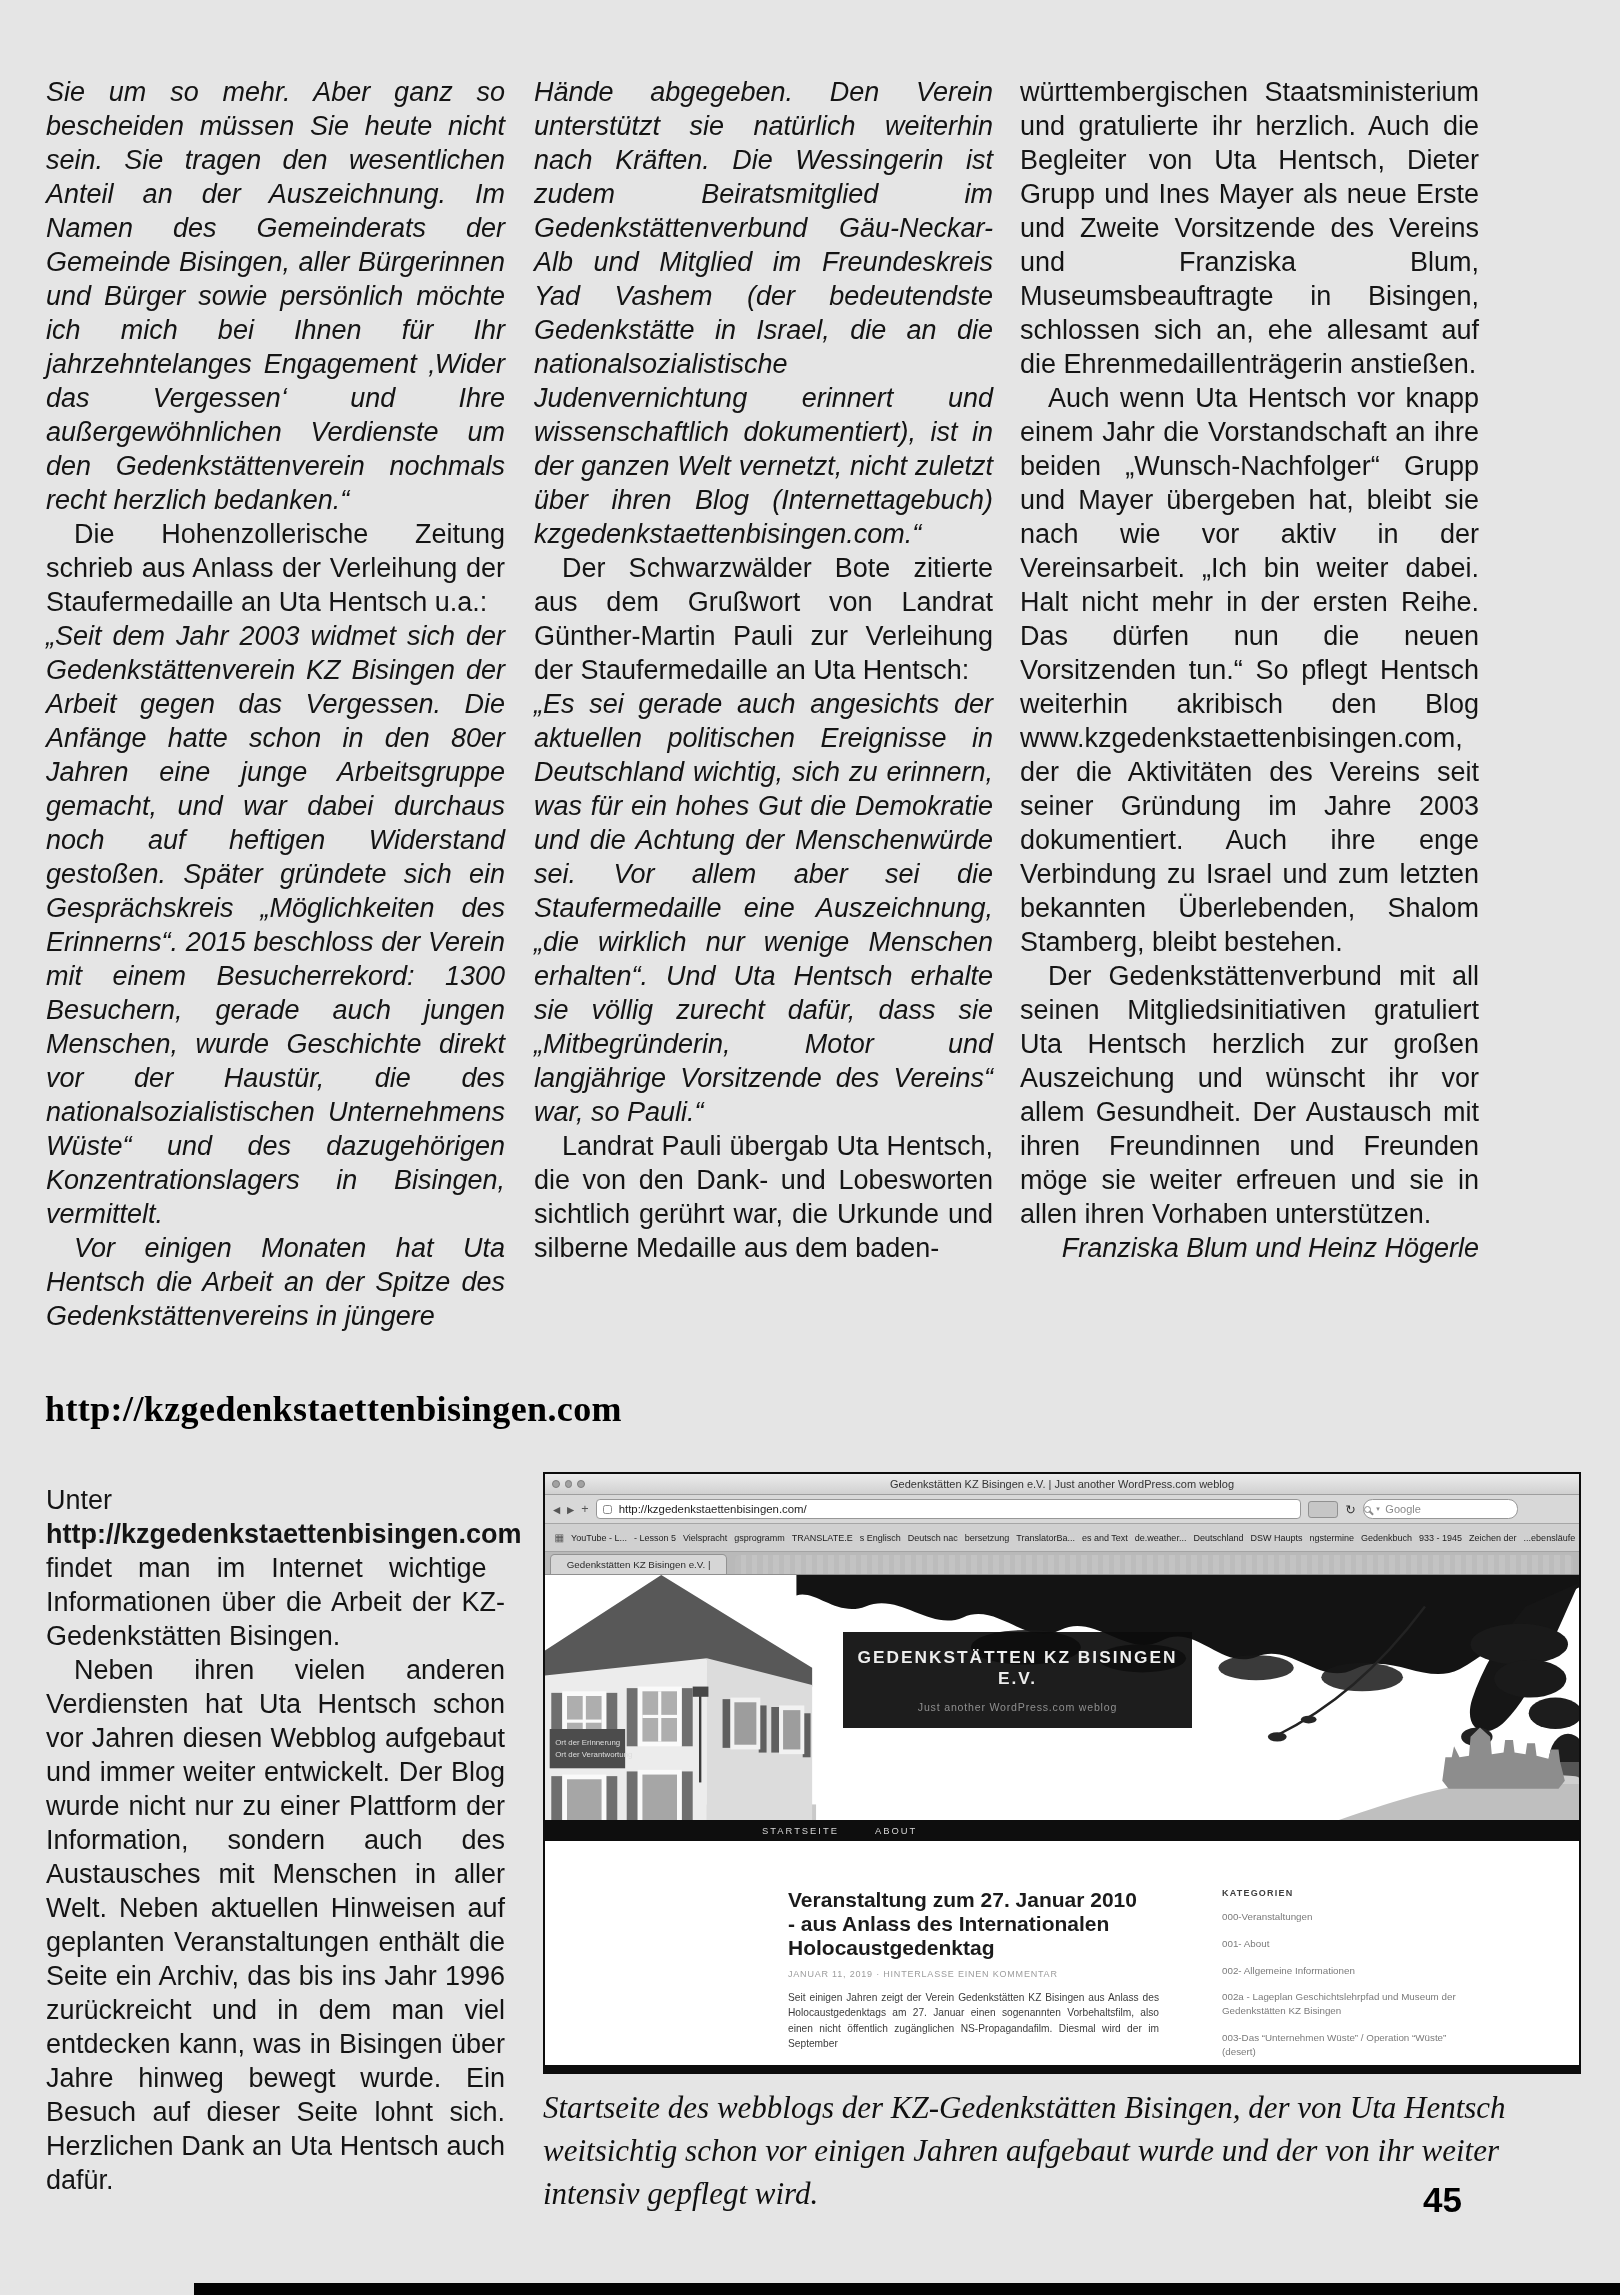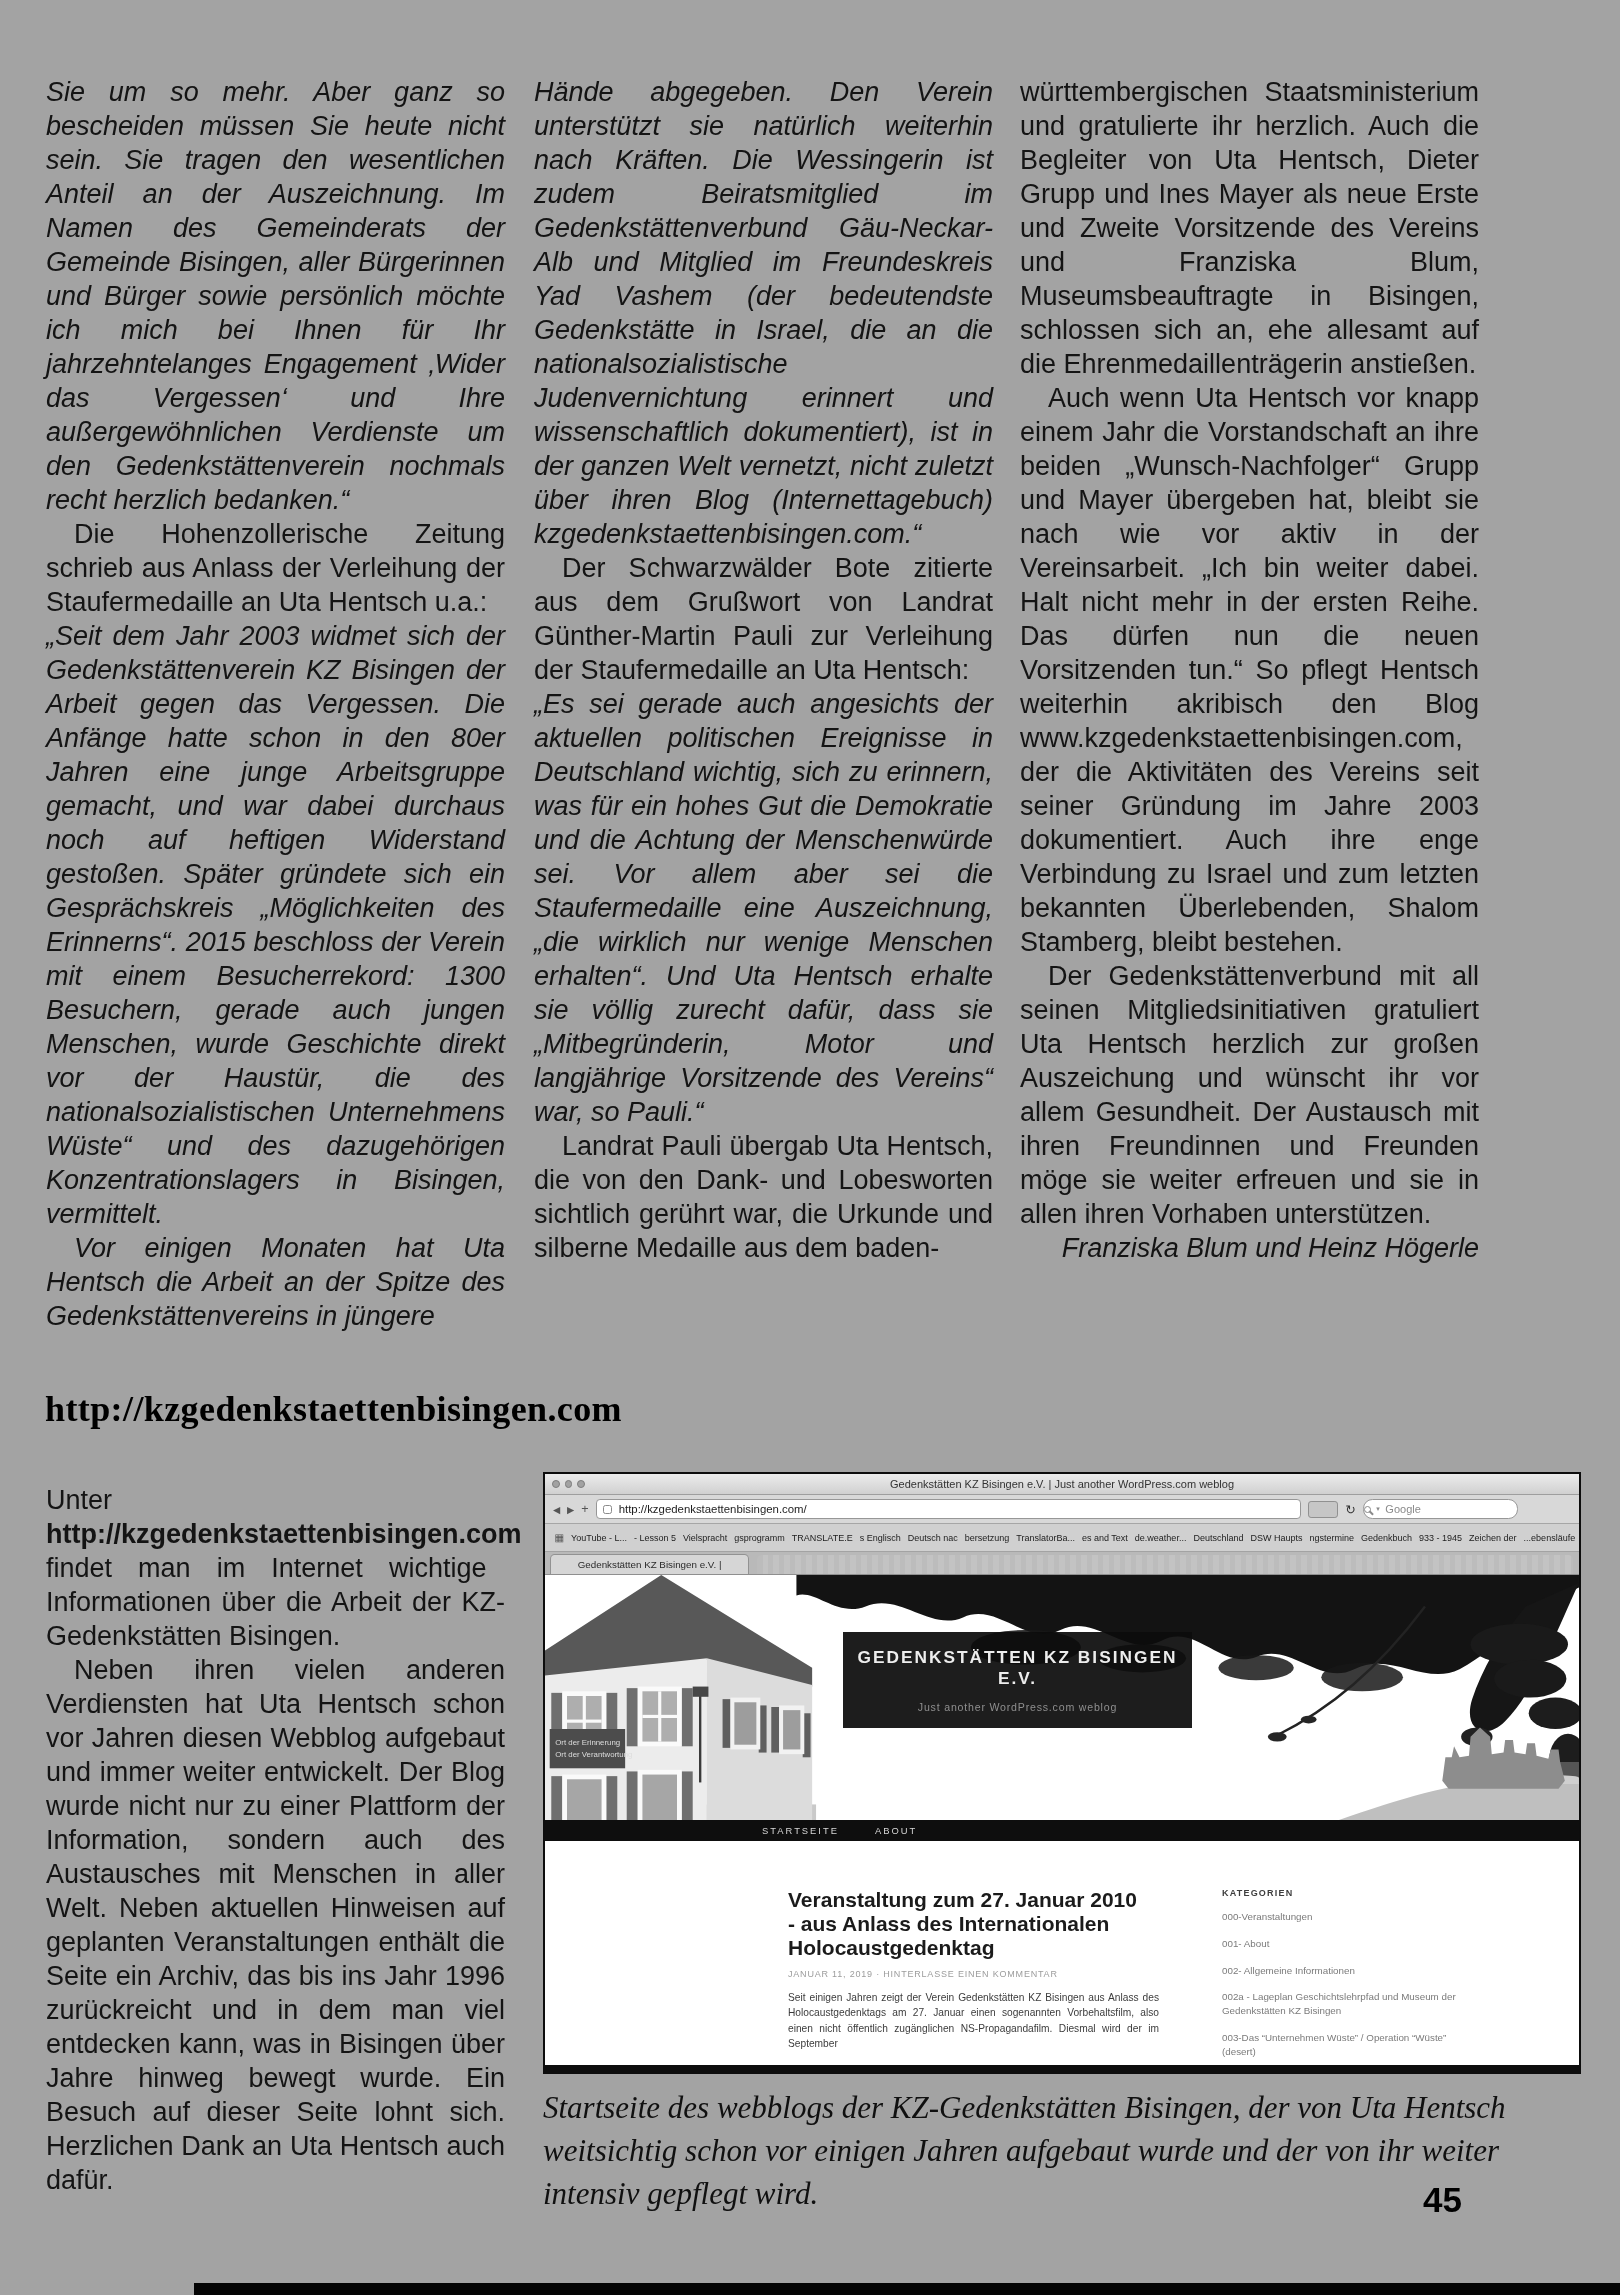--- a/index.html
+++ b/index.html
@@ -1,16 +1,16 @@
 <!DOCTYPE html>
 <html style="font-size:12.6px"><head>
 <meta charset="utf-8">
 <style>
   html,body{margin:0;padding:0;background:#777;}
-  .page{position:relative;width:1620px;height:2295px;background:#a3a3a3;overflow:hidden;
+  .page{position:relative;width:1620px;height:2295px;background:#e5e5e5;overflow:hidden;
         font-family:"Liberation Sans",sans-serif;color:#141414;margin:0 auto;}
 
   
   .col{position:absolute;top:75px;width:459px;font-size:27px;line-height:34px;text-align:justify;}
   .c1{left:46px}.c2{left:534px}.c3{left:1020px}
   .col p{margin:0;}
   .it{font-style:italic;}
   .ind{text-indent:28px;}
   .sig{margin-top:34px;text-align:right;font-style:italic;}
 
@@ -44,21 +44,21 @@
                display:flex;align-items:center;padding:0 0;gap:5.5px;color:#8a8a8a;font-size:11px;}
   .mag{width:7px;height:7px;border:1.6px solid #8a8a8a;border-radius:50%;position:relative;flex:0 0 auto;box-sizing:border-box;}
   .mag::after{content:"";position:absolute;width:4.7px;height:1.6px;background:#8a8a8a;transform:rotate(45deg);right:-3.9px;bottom:-1.6px;}
   .caret{font-size:7px;color:#8a8a8a;}
   .bookmarksbar{height:27px;background:#d0d0d0;border-bottom:0.8px solid #a3a3a3;display:flex;align-items:center;
                 gap:7px;padding:0 9.4px;font-size:9px;color:#222;white-space:nowrap;overflow:hidden;}
   .bm-grid{font-size:10.2px;color:#555;}
   .bookmarksbar span{flex:0 0 auto;}
   .tabsbar{height:22px;background:#b9b9b9;border-bottom:0.8px solid #8f8f8f;display:flex;align-items:flex-end;}
   .tab{height:19px;background:#d6d6d6;border:0.8px solid #929292;border-bottom:none;border-radius:4.7px 4.7px 0 0;
-       margin-left:4.7px;display:flex;align-items:center;padding:0 27px;font-size:9.8px;color:#2a2a2a;white-space:nowrap;}
+       margin-left:4.7px;display:flex;align-items:center;padding:0 16px;font-size:9.8px;color:#2a2a2a;white-space:nowrap;}
   .tab-strip{flex:1;height:19px;background:repeating-linear-gradient(90deg,#bcbcbc 0 5.5px,#c3c3c3 5.5px 11px);margin:0 6.3px 0 7.9px;border-radius:4.7px 4.7px 0 0;}
 
   .masthead{position:relative;height:245px;background:#fff;overflow:hidden;}
   .masthead svg{position:absolute;inset:0;}
   .site-title-box{position:absolute;left:298px;top:57px;width:349px;height:96px;background:rgba(12,12,12,.93);
                   display:flex;flex-direction:column;align-items:center;justify-content:center;gap:11.8px;text-align:center;}
   .stb-title{color:#ededed;font-size:17.3px;letter-spacing:2px;font-weight:700;}
   .stb-sub{color:#8f8f8f;font-size:10.6px;letter-spacing:0.8px;}
 
   .sitenav{height:20.4px;background:#0e0e0e;display:flex;align-items:center;gap:36px;padding-left:217px;

